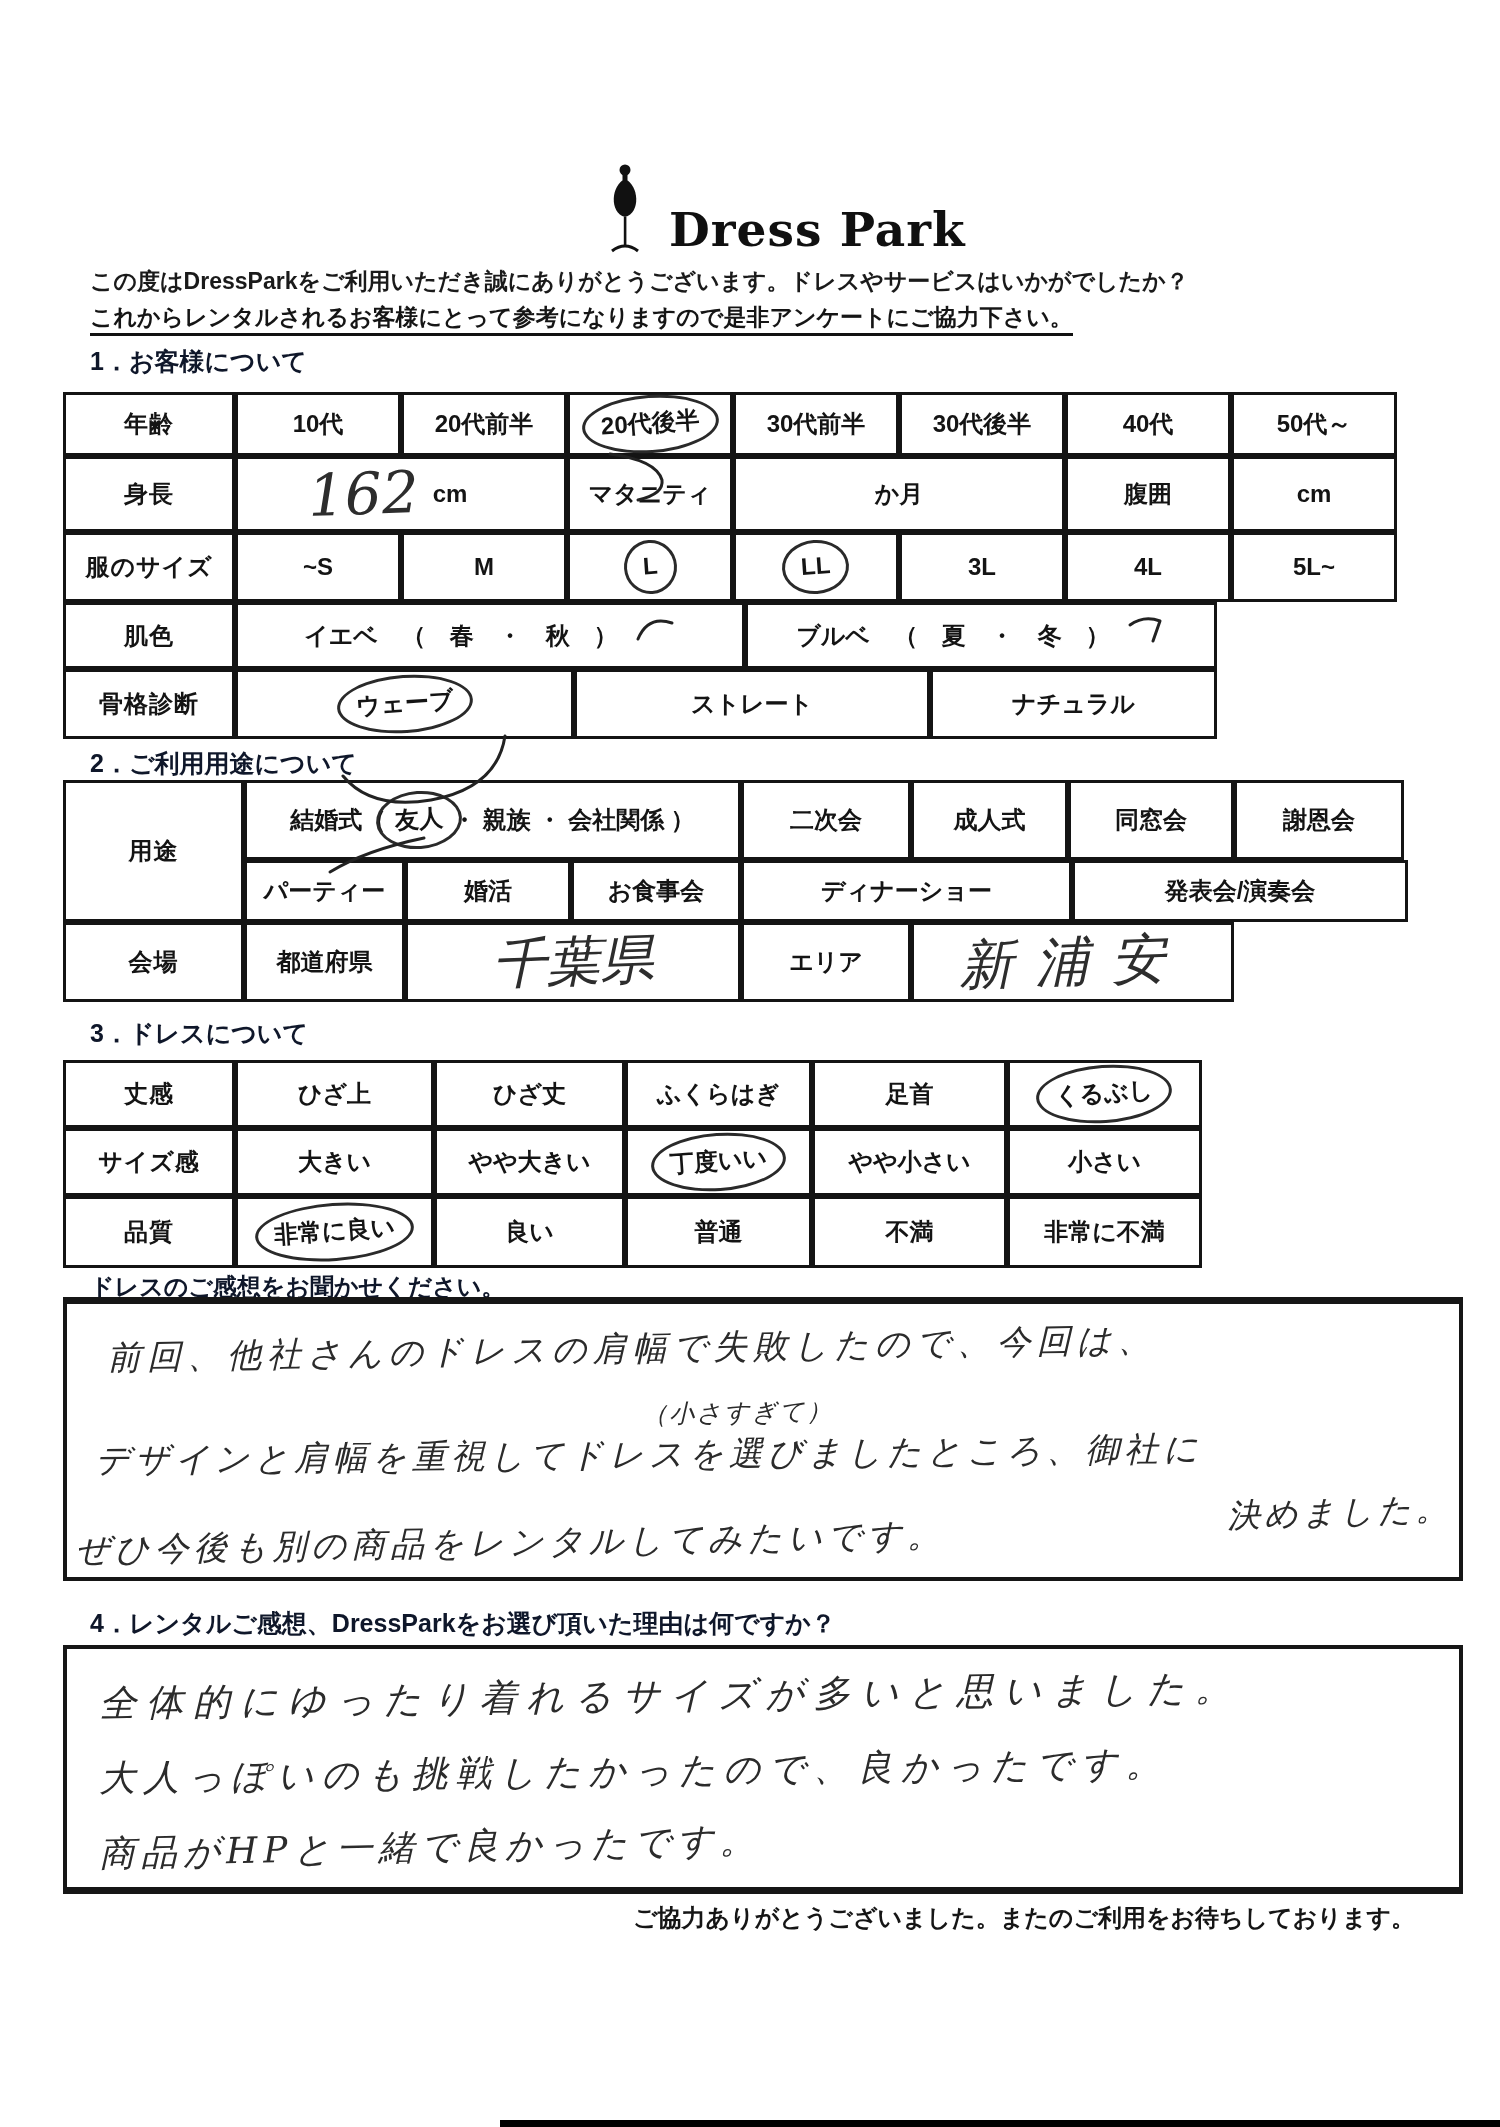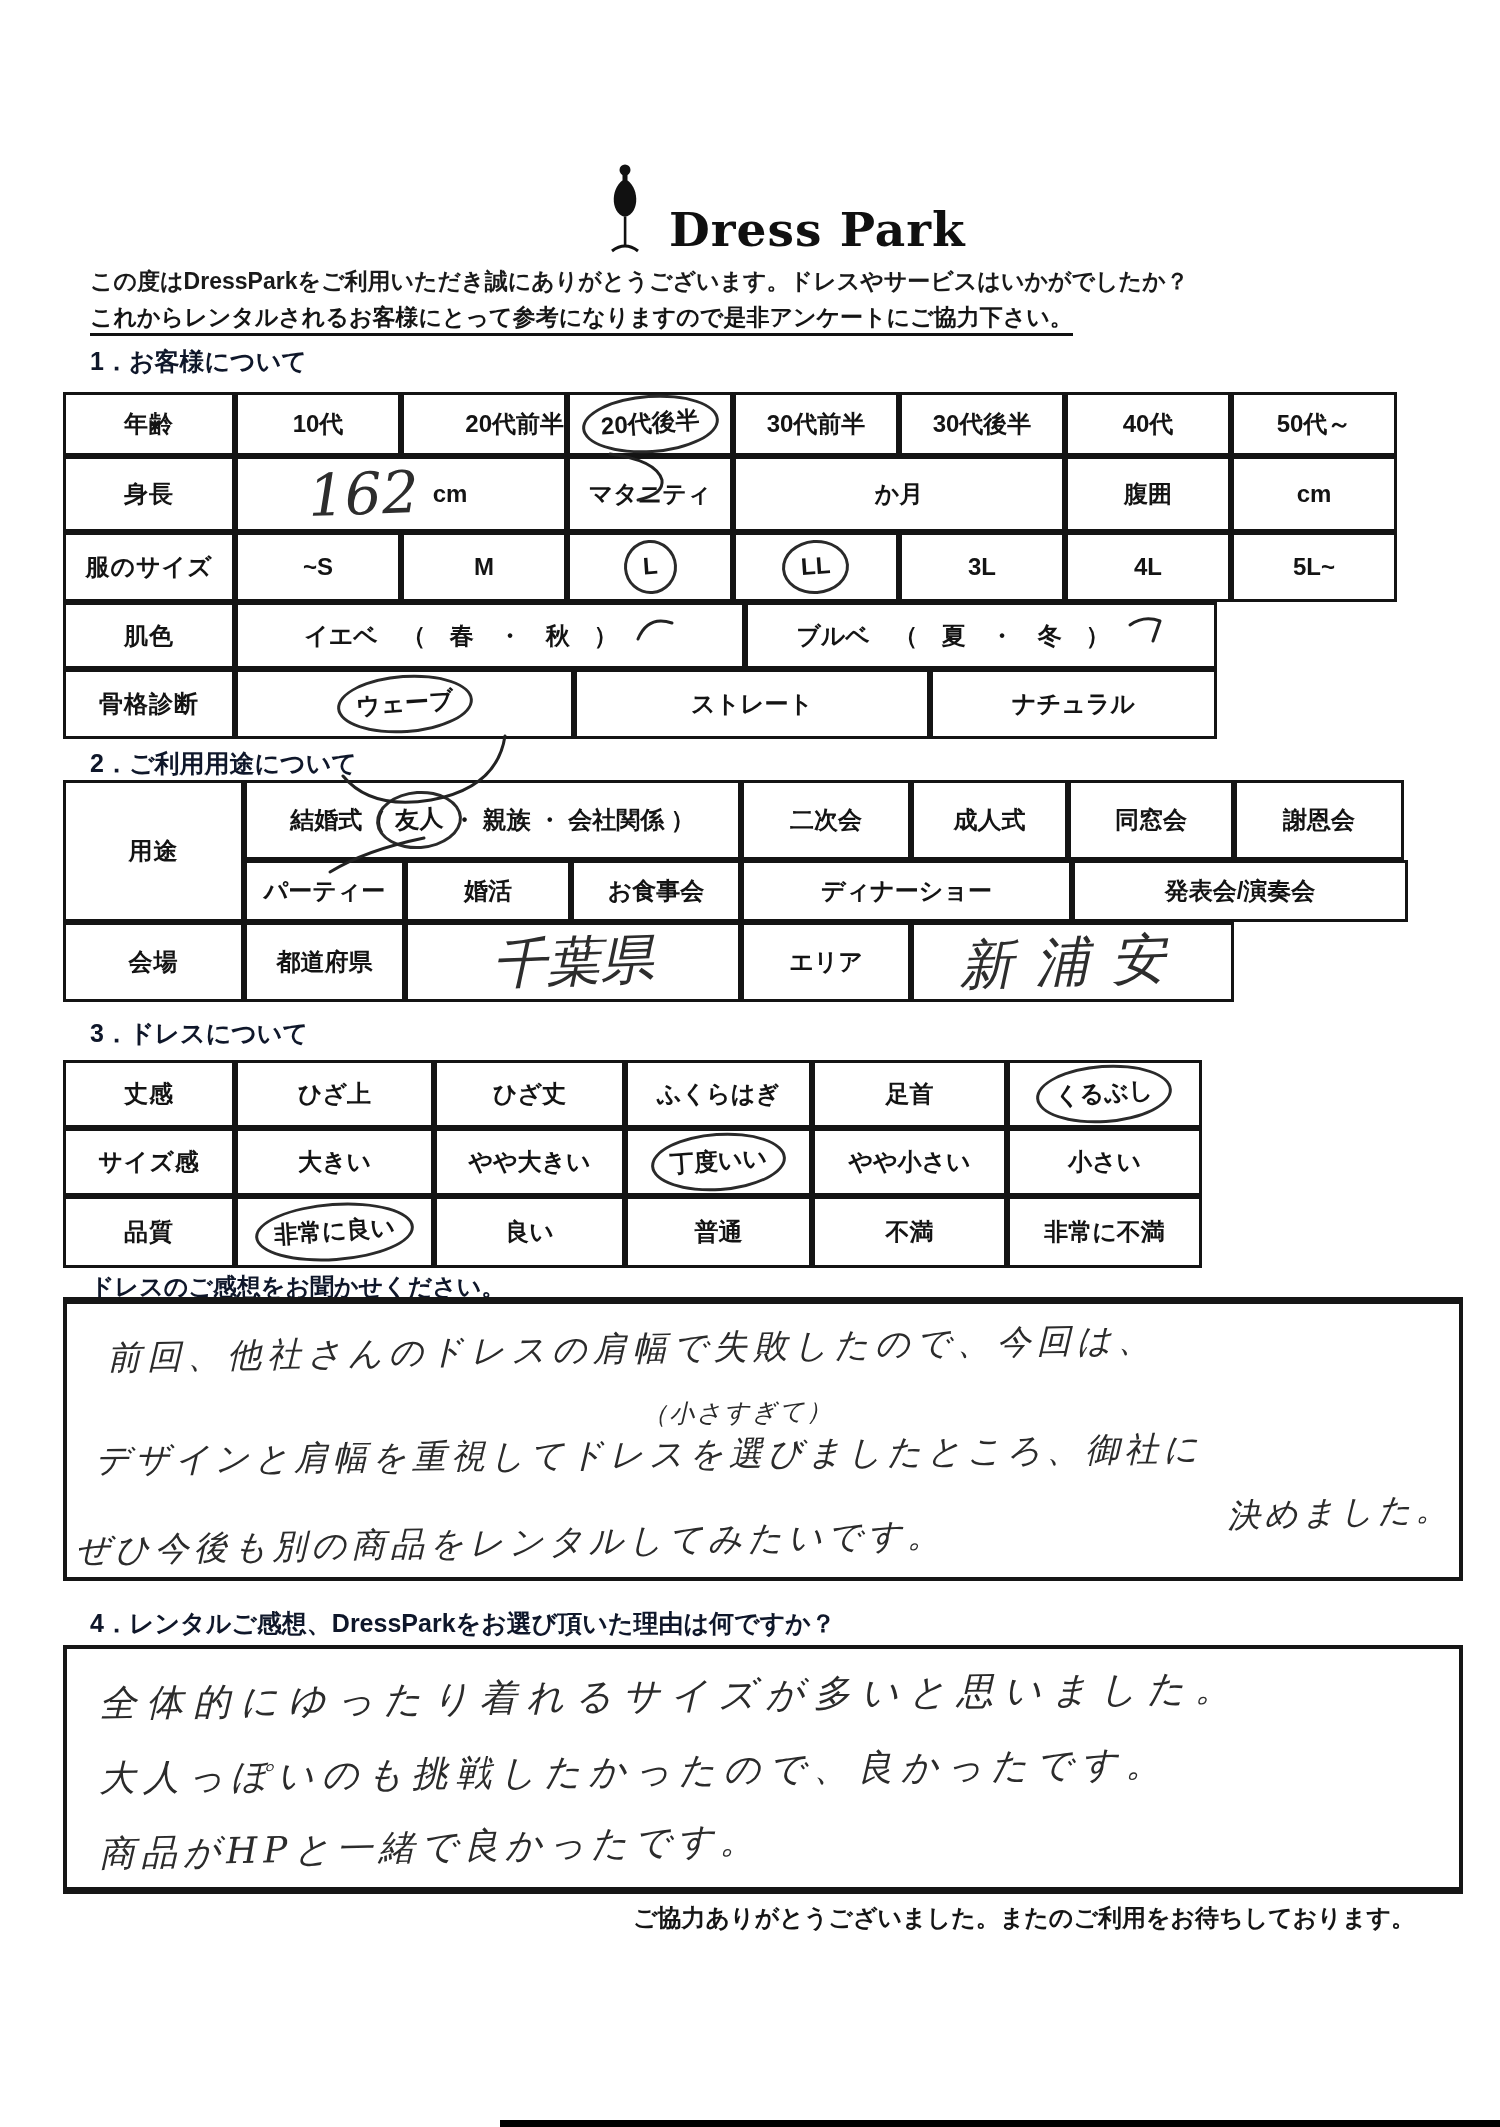--- a/index.html
+++ b/index.html
@@ -76,21 +76,21 @@
   <div class="abs sect q1">ドレスのご感想をお聞かせください。</div>
   <div class="abs sect s4">4．レンタルご感想、DressParkをお選び頂いた理由は何ですか？</div>
 
   <div class="layer">
       <div class="cell hd" style="left: 63px; top: 392px; width: 172px; height: 64px;">
         <span>年齢</span>
       </div>
       <div class="cell" style="left: 235px; top: 392px; width: 166px; height: 64px;">
         <span>10代</span>
       </div>
-      <div class="cell" style="left: 401px; top: 392px; width: 166px; height: 64px; justify-content: flex-end;">
+      <div class="cell" style="left: 401px; top: 392px; width: 166px; height: 64px;">
         <span>20代前半</span>
       </div>
       <div class="cell" style="left: 567px; top: 392px; width: 166px; height: 64px;">
         <span class="circ">20代後半</span>
       </div>
       <div class="cell" style="left: 733px; top: 392px; width: 166px; height: 64px;">
         <span>30代前半</span>
       </div>
       <div class="cell" style="left: 899px; top: 392px; width: 166px; height: 64px;">
         <span>30代後半</span>

